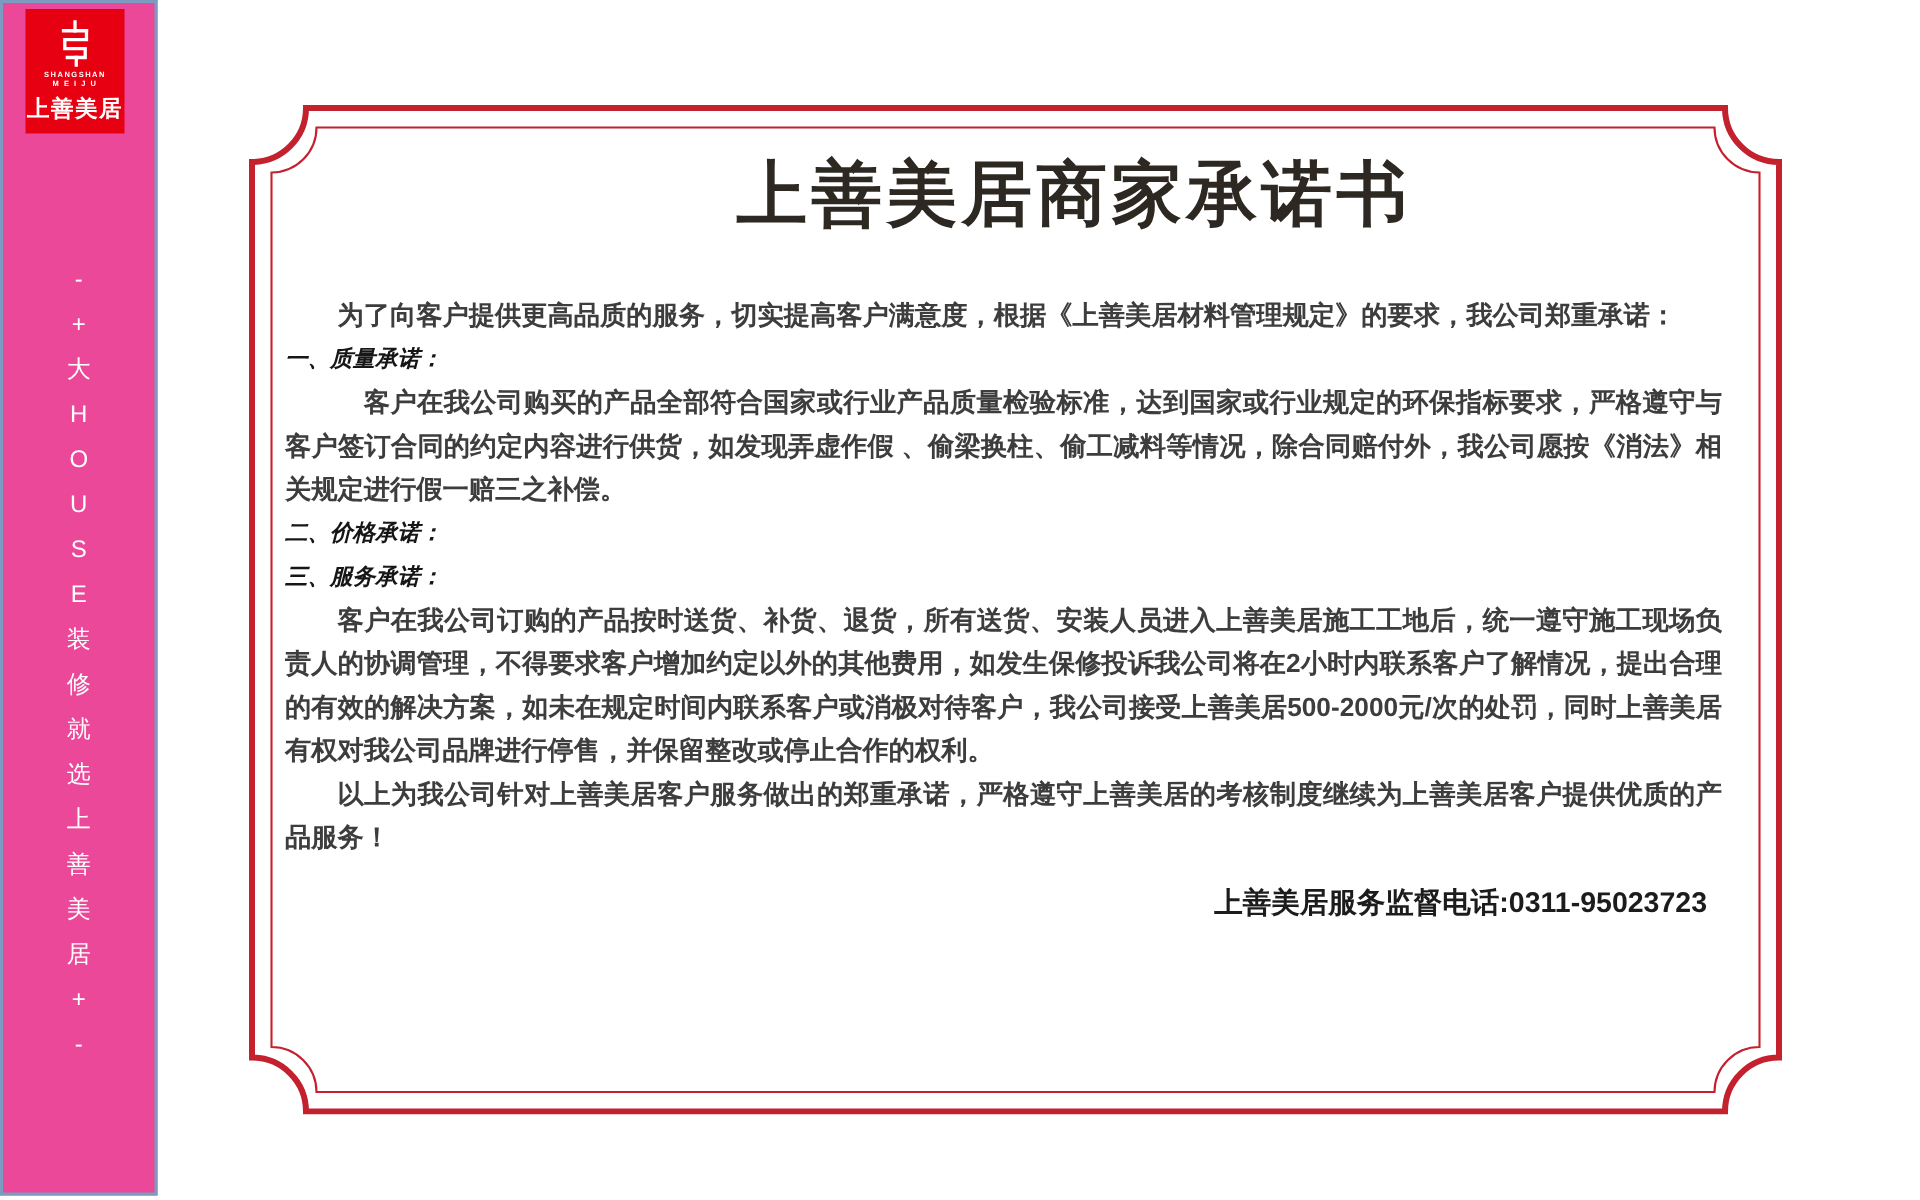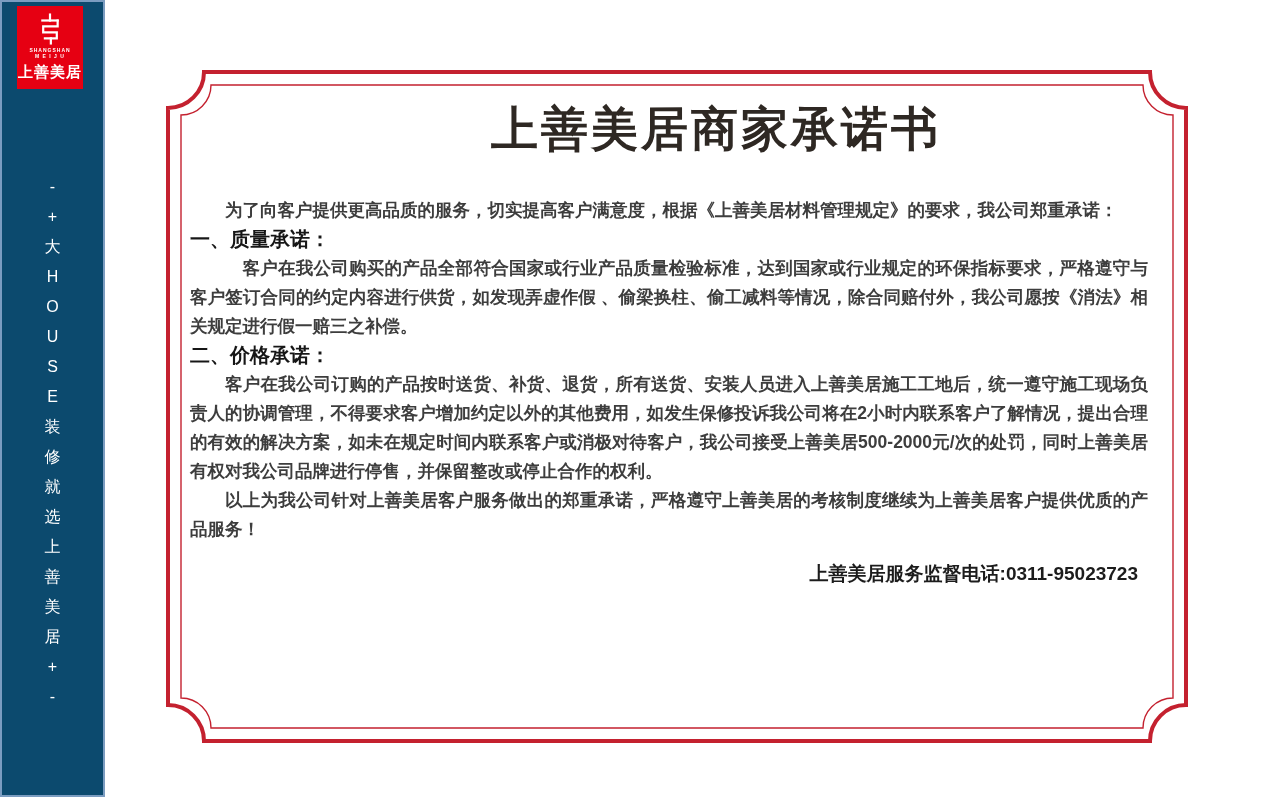--- a/index.html
+++ b/index.html
@@ -4,21 +4,21 @@
 <style>
   * { margin: 0; padding: 0; box-sizing: border-box; }
   html, body { width: 1280px; height: 800px; background: #ffffff; overflow: hidden; }
   body { font-family: "Liberation Sans", sans-serif; position: relative; }
 
   .page { position: absolute; left: 0; top: 0; width: 1280px; height: 800px; background: #ffffff; }
 
   
   .sidebar {
     position: absolute; left: 0; top: 0; width: 105px; height: 797px;
-    background: #0c4a6e; border: 2px solid #7b9cc0;
+    background: #ec4899; border: 2px solid #7b9cc0;
   }
   .logo-box {
     position: absolute; left: 15px; top: 4px; width: 66px; height: 83px;
     background: #e60012; display: flex; flex-direction: column; align-items: center;
   }
   .logo-mark { margin-top: 6px; width: 34px; height: 34px; }
   .logo-en {
     color: #ffffff; font-size: 5px; line-height: 6px; letter-spacing: 1px;
     text-align: center; font-weight: bold; margin-top: 1px;
   }
@@ -43,21 +43,21 @@
     position: absolute; left: 166px; top: 98px; width: 1022px;
     text-align: center; font-family: "Liberation Serif", "DejaVu Serif", serif;
     font-weight: bold; font-size: 47px; letter-spacing: 3px; color: #2e2823; margin-left: 39px;
   }
   .doc-body {
     position: absolute; left: 190px; top: 196px; width: 958px;
     font-size: 17.5px; line-height: 29px; color: #3d3d3d; text-align: justify;
   }
   .doc-body p.indent2 { text-indent: 2em; font-weight: bold; }
   .doc-body p.indent3 { text-indent: 3em; font-weight: bold; }
-  .doc-heading { font-weight: bold; color: #161616; font-size: 20px; }
+  .doc-heading { font-weight: bold; color: #161616; font-size: 15px; font-style: italic; }
   .doc-footer {
     margin-top: 15px; text-align: right; font-weight: bold;
     font-size: 19px; color: #1c1c1c; padding-right: 10px;
   }
 </style>
 </head>
 <body>
 
 <div class="page">
 
@@ -108,20 +108,21 @@
   <div class="doc-title">上善美居商家承诺书</div>
 
   <div class="doc-body">
     <p class="indent2">为了向客户提供更高品质的服务，切实提高客户满意度，根据《上善美居材料管理规定》的要求，我公司郑重承诺：</p>
 
     <p class="doc-heading">一、质量承诺：</p>
     <p class="indent3">客户在我公司购买的产品全部符合国家或行业产品质量检验标准，达到国家或行业规定的环保指标要求，严格遵守与客户签订合同的约定内容进行供货，如发现弄虚作假 、偷梁换柱、偷工减料等情况，除合同赔付外，我公司愿按《消法》相关规定进行假一赔三之补偿。</p>
 
     <p class="doc-heading">二、价格承诺：</p>
 
+    <p class="doc-heading">三、服务承诺：</p>
     <p class="indent2">客户在我公司订购的产品按时送货、补货、退货，所有送货、安装人员进入上善美居施工工地后，统一遵守施工现场负责人的协调管理，不得要求客户增加约定以外的其他费用，如发生保修投诉我公司将在2小时内联系客户了解情况，提出合理的有效的解决方案，如未在规定时间内联系客户或消极对待客户，我公司接受上善美居500-2000元/次的处罚，同时上善美居有权对我公司品牌进行停售，并保留整改或停止合作的权利。</p>
 
     <p class="indent2">以上为我公司针对上善美居客户服务做出的郑重承诺，严格遵守上善美居的考核制度继续为上善美居客户提供优质的产品服务！</p>
 
     <div class="doc-footer">上善美居服务监督电话:0311-95023723</div>
   </div>
 
 </div>
 
 </body></html>

